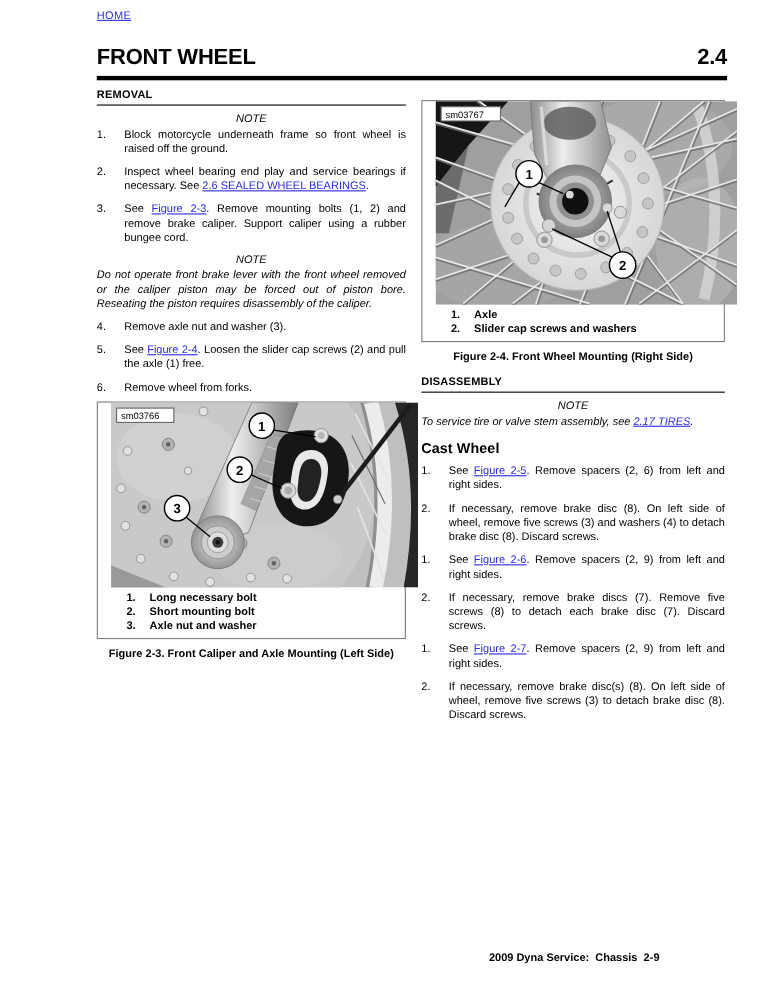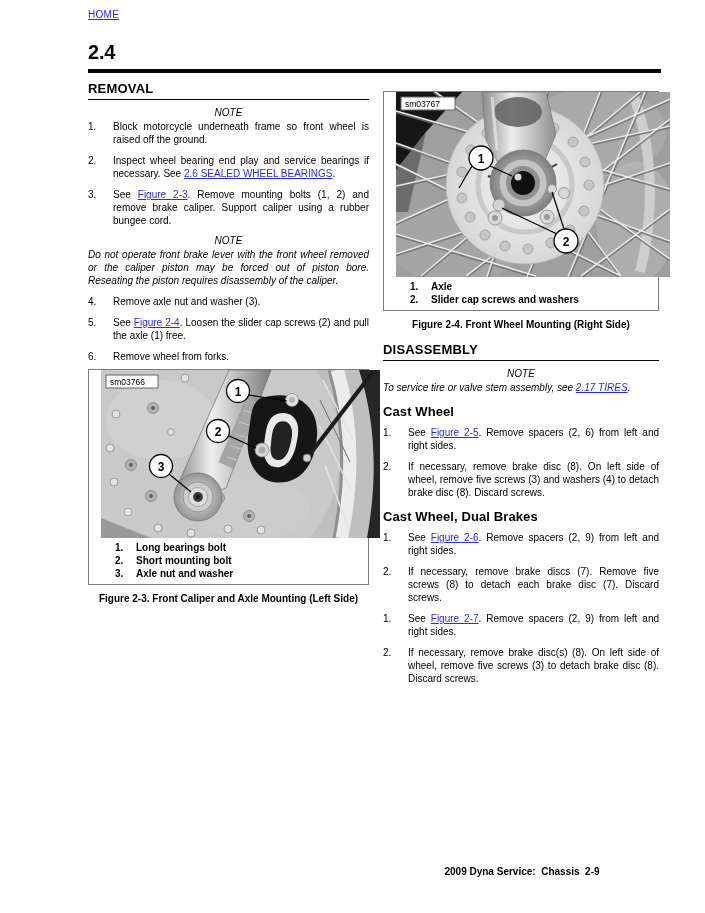--- a/index.html
+++ b/index.html
@@ -8,21 +8,21 @@
 
   a.link { color:#2b2be0; text-decoration:underline; cursor:pointer; }
   a.home { position:absolute; left:88px; top:9px; font-size:10px; color:#2b2be0; text-decoration:underline; cursor:pointer; letter-spacing:0.3px;text-align:center; }
 
   .title-row { position:absolute; left:88px; top:41px; width:573px; display:flex; justify-content:space-between; align-items:baseline; font-size:20px; font-weight:bold; letter-spacing:-0.2px; }
   .title-rule { position:absolute; left:88px; top:69px; width:573px; height:4px; background:#000; }
 
   .col-left  { position:absolute; left:88px;  top:81px; width:281px; }
   .col-right { position:absolute; left:383px; top:89px; width:276px; }
 
-  h2.sec { font-size:13px; font-weight:bold; margin:0; padding-bottom:3px; border-bottom:1.5px solid #000; letter-spacing:0.2px; }
+  h2.sec { font-size:10px; font-weight:bold; margin:0; padding-bottom:3px; border-bottom:1.5px solid #000; letter-spacing:0.2px; }
   h3.sub { font-size:13px; font-weight:bold; margin:10px 0 7px 0; letter-spacing:0.1px; }
 
   .note-label { text-align:center; font-style:italic; font-size:10px; margin:7px 0 2px 0; }
   .note-text  { font-style:italic; font-size:10px; line-height:13px; text-align:justify; margin:0 0 8px 0; }
 
   .step { display:flex; font-size:10px; line-height:13px; margin:0 0 8px 0; }
   .step .num { width:25px; flex:none; }
   .step .txt { flex:1; text-align:justify; }
 
   .fig-box { border:1px solid #7d7d7d; background:#fff; margin-top:2px;padding-left:12px; }
@@ -37,20 +37,21 @@
   .footer { position:absolute; left:383px; top:866px; width:278px; text-align:center; font-size:10px; font-weight:bold; white-space:pre; }
 </style>
 </head>
 <body>
 
 <div class="page">
 
   <a class="home">HOME</a>
 
   <div class="title-row">
+    <span>FRONT WHEEL</span>
     <span>2.4</span>
   </div>
   <div class="title-rule"></div>
 
   <div class="col-left">
 
     <h2 class="sec">REMOVAL</h2>
 
     <div class="note-label">NOTE</div>
 
@@ -176,21 +177,21 @@
           <text x="137" y="25.5" font-size="12" font-weight="bold" text-anchor="middle">1</text>
           <circle cx="117" cy="61" r="11.5" fill="#ffffff" stroke="#000000" stroke-width="1.3"></circle>
           <text x="117" y="65.5" font-size="12" font-weight="bold" text-anchor="middle">2</text>
           <circle cx="60" cy="96" r="11.5" fill="#ffffff" stroke="#000000" stroke-width="1.3"></circle>
           <text x="60" y="100.5" font-size="12" font-weight="bold" text-anchor="middle">3</text>
         </g>
       </svg>
       <div class="fig-legend">
         <div class="legend-item">
             <span class="num">1.</span>
-            <span>Long bearings bolt</span>
+            <span>Long necessary bolt</span>
           </div>
         <div class="legend-item">
             <span class="num">2.</span>
             <span>Short mounting bolt</span>
           </div>
         <div class="legend-item">
             <span class="num">3.</span>
             <span>Axle nut and washer</span>
           </div>
       </div>
@@ -333,21 +334,20 @@
     <h3 class="sub">Cast Wheel</h3>
     <div class="step">
       <span class="num">1.</span>
       <span class="txt"><span>See </span><a class="link">Figure 2-5</a><span>. Remove spacers (2, 6) from left and right sides.</span></span>
     </div>
     <div class="step">
       <span class="num">2.</span>
       <span class="txt"><span>If necessary, remove brake disc (8). On left side of wheel, remove five screws (3) and washers (4) to detach brake disc (8). Discard screws.</span><a class="link"></a><span></span></span>
     </div>
 
-    <h3 class="sub">Cast Wheel, Dual Brakes</h3>
     <div class="step">
       <span class="num">1.</span>
       <span class="txt"><span>See </span><a class="link">Figure 2-6</a><span>. Remove spacers (2, 9) from left and right sides.</span></span>
     </div>
     <div class="step">
       <span class="num">2.</span>
       <span class="txt"><span>If necessary, remove brake discs (7). Remove five screws (8) to detach each brake disc (7). Discard screws.</span><a class="link"></a><span></span></span>
     </div>
 
     <div class="step">

